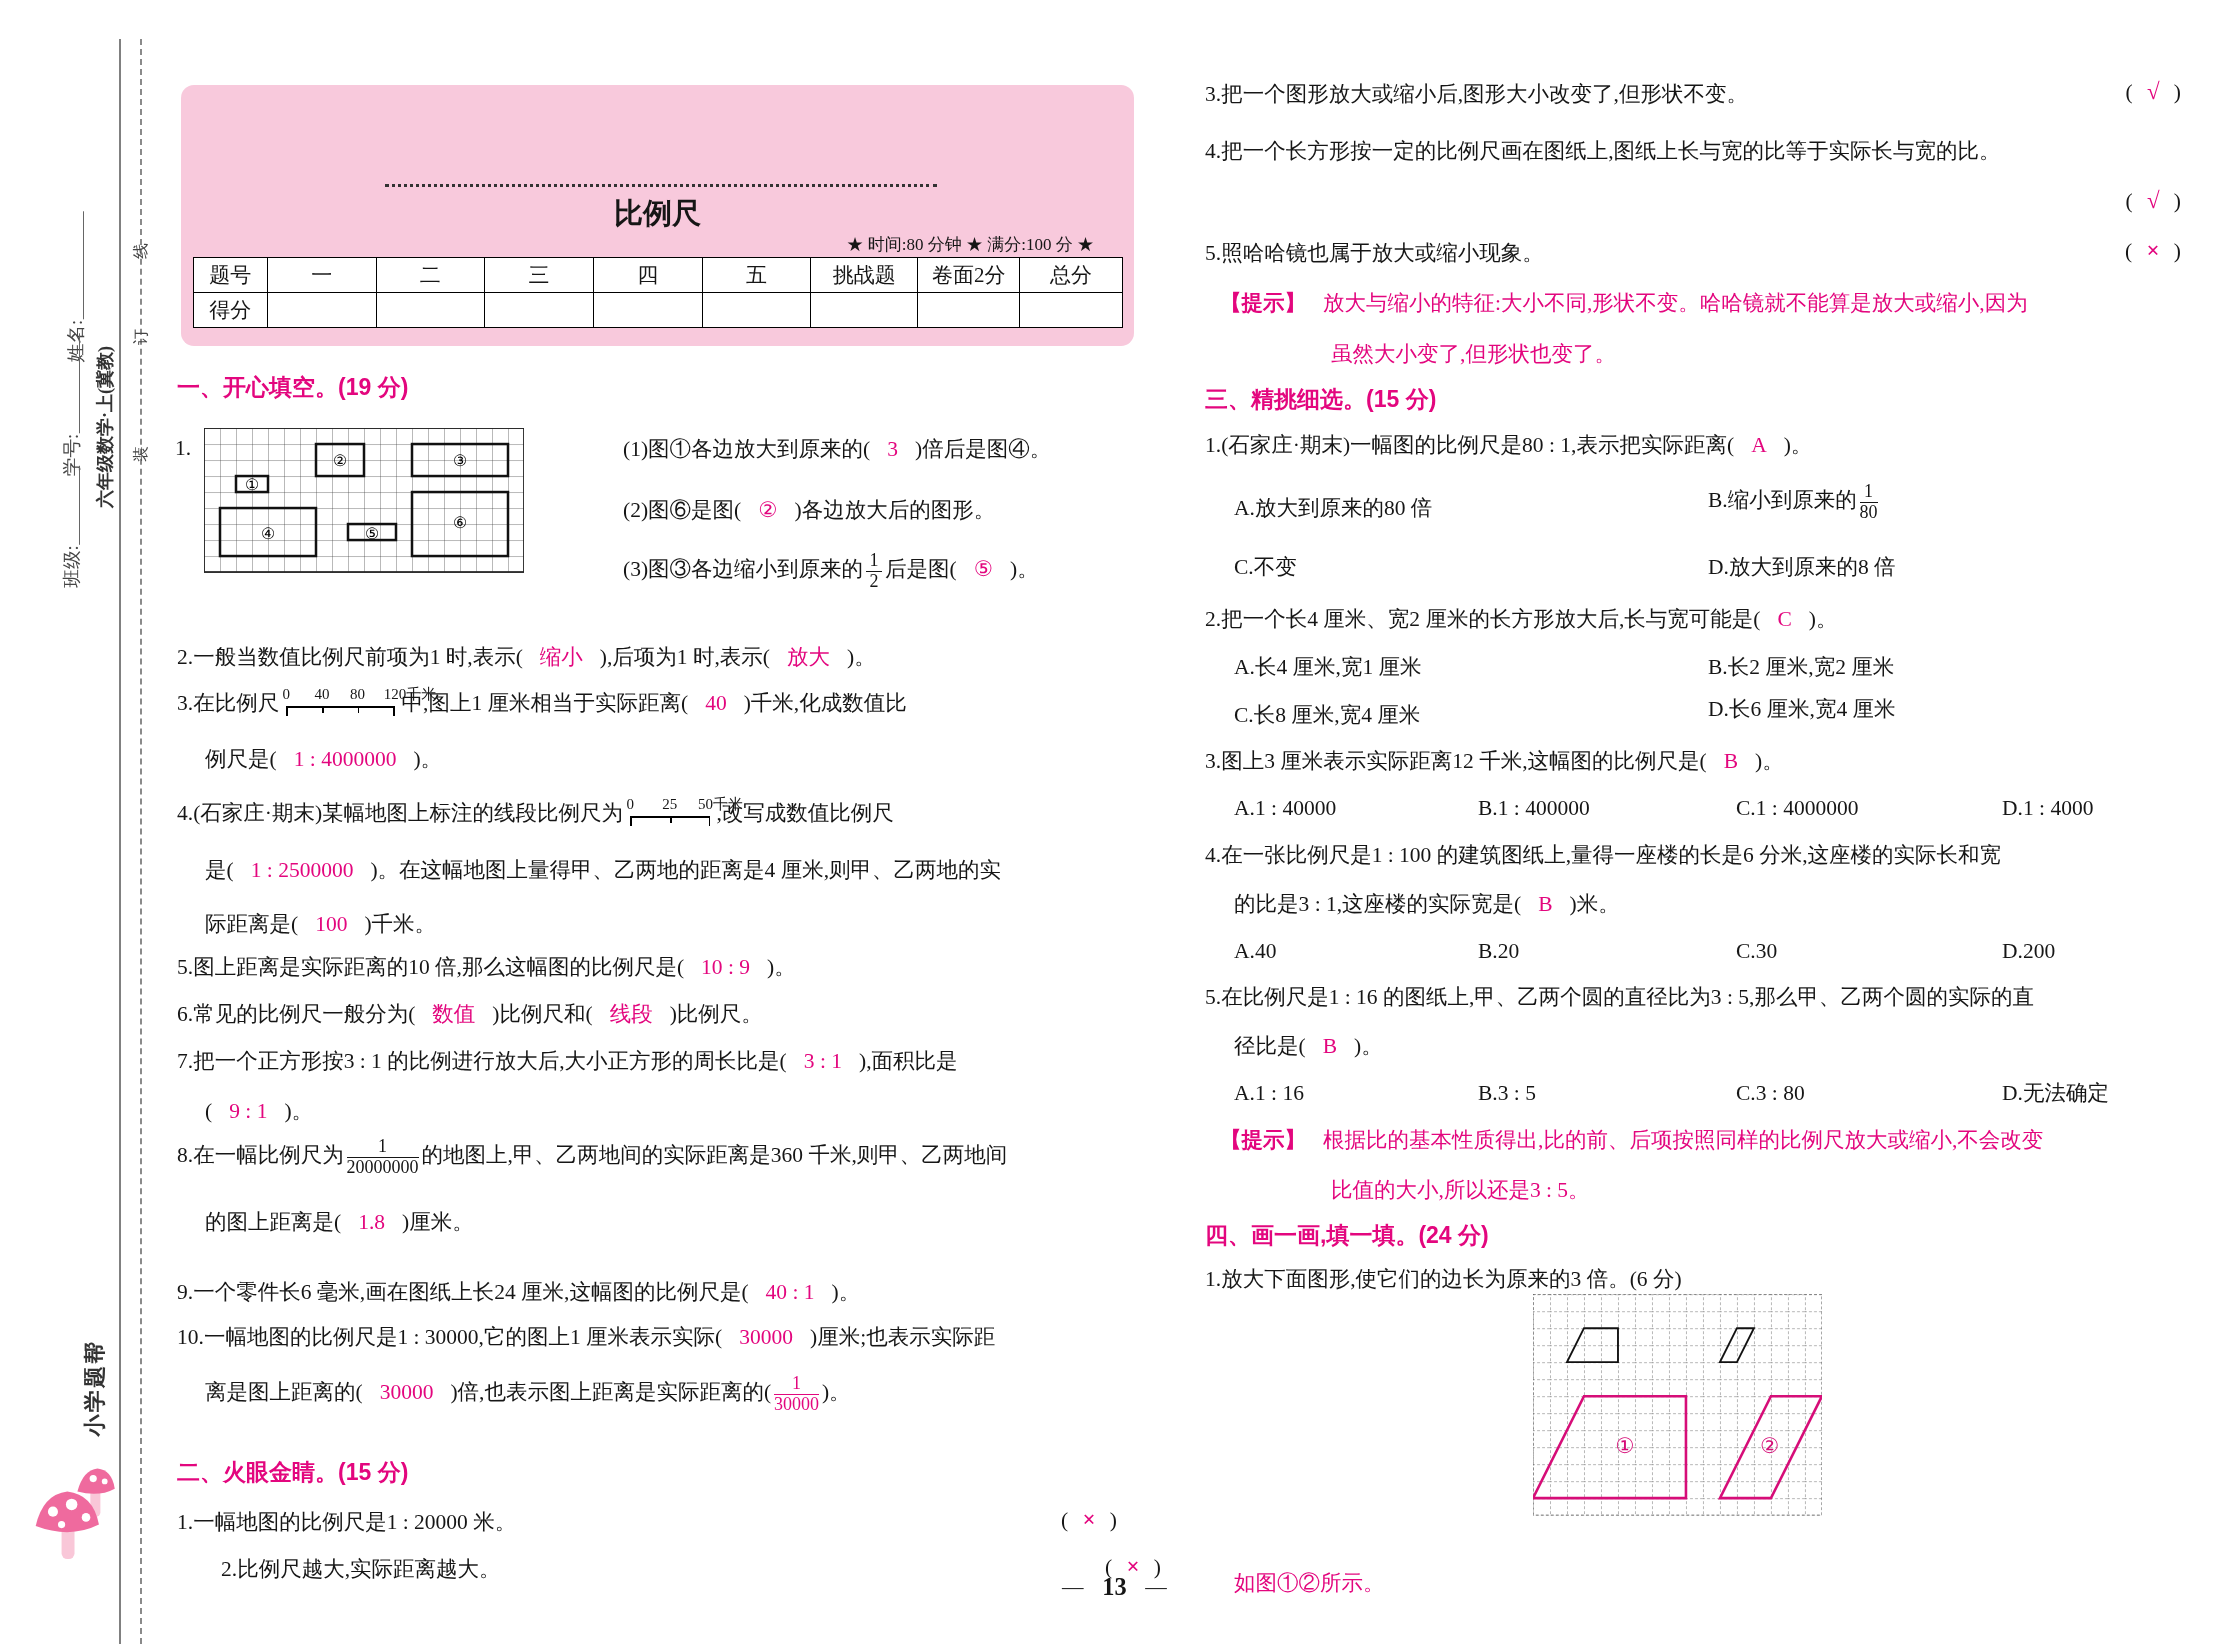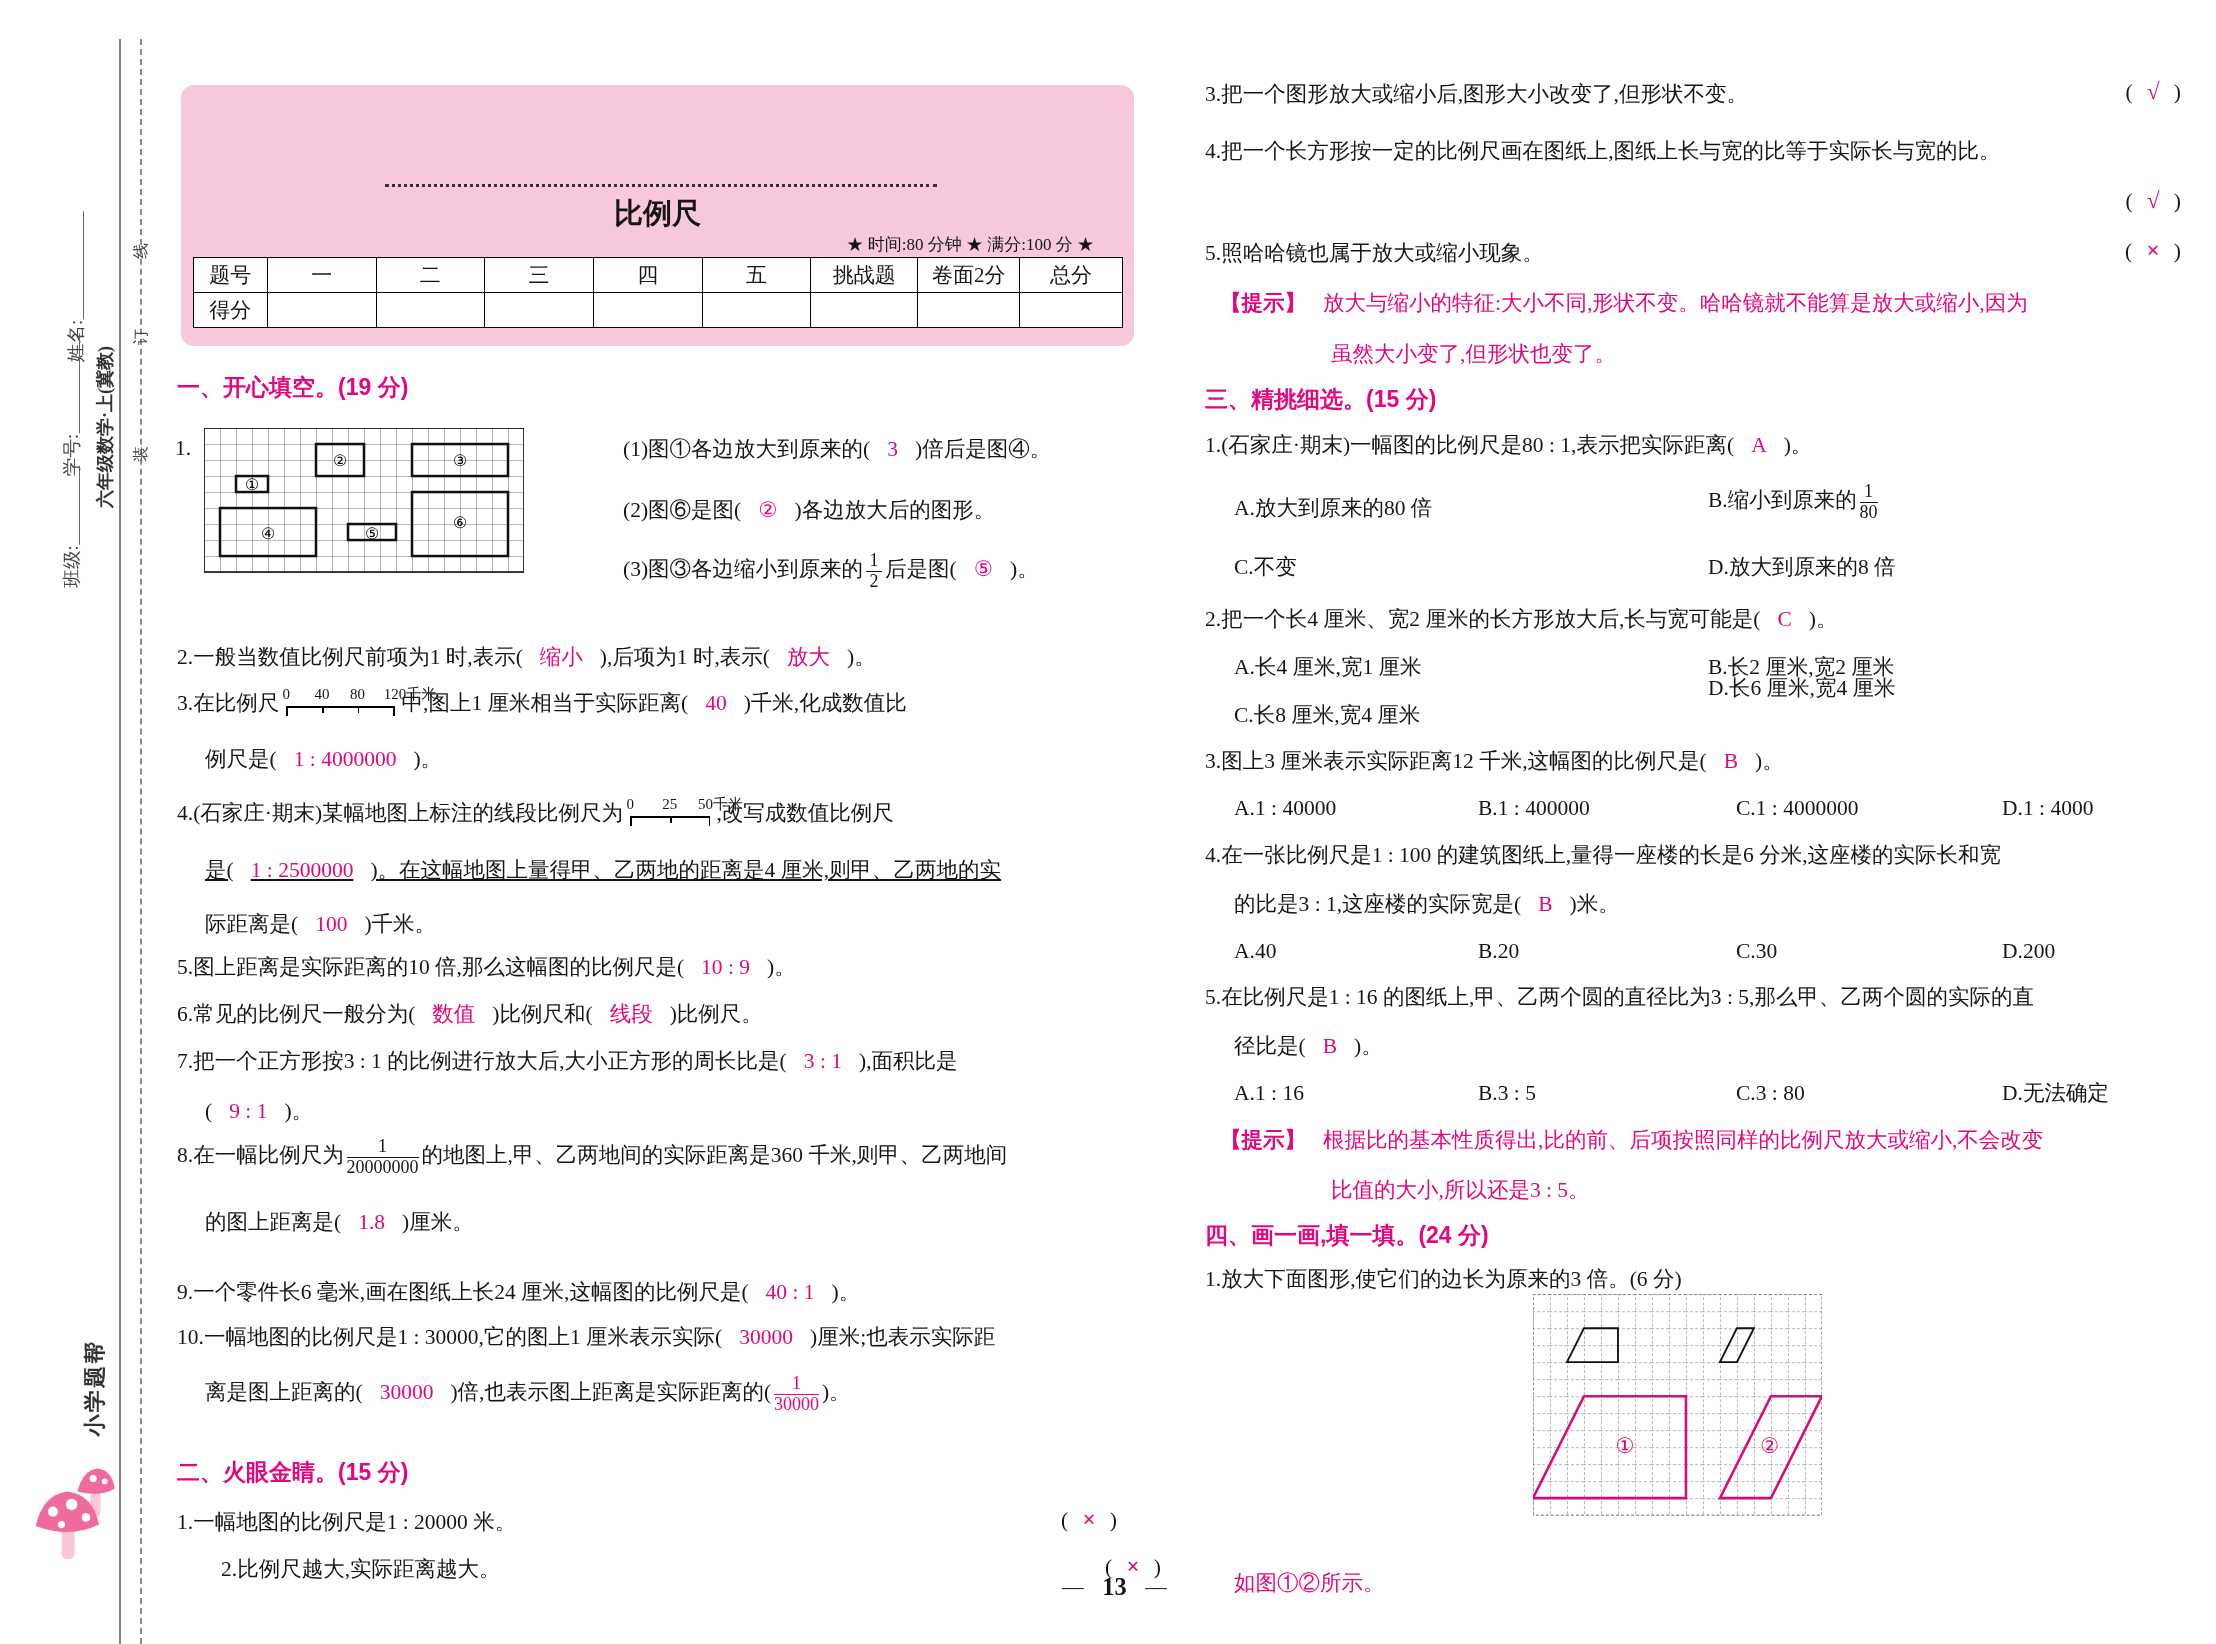--- a/index.html
+++ b/index.html
@@ -151,21 +151,21 @@
   <div class="abs ln" style="left:623px;top:436px;"><span>(1)图①各边放大到原来的(</span><span class="ans">3</span><span>)倍后是图④。</span></div>
   <div class="abs ln" style="left:623px;top:497px;"><span>(2)图⑥是图(</span><span class="ans">②</span><span>)各边放大后的图形。</span></div>
   <div class="abs ln" style="left:623px;top:551px;"><span>(3)图③各边缩小到原来的</span><span class="frac"><span class="fn">1</span><span class="fd">2</span></span><span>后是图(</span><span class="ans">⑤</span><span>)。</span></div>
 
   <div class="abs ln" style="left:177px;top:644px;"><span>2.一般当数值比例尺前项为1 时,表示(</span><span class="ans">缩小</span><span>),后项为1 时,表示(</span><span class="ans">放大</span><span>)。</span></div>
 
   <div class="abs ln" style="left:177px;top:690px;"><span>3.在比例尺</span><span class="sbar" style="width:108px;"><span class="lab" style="left:0;">0</span><span class="lab" style="left:33%;">40</span><span class="lab" style="left:66%;">80</span><span class="lab" style="left:100%;transform:translateX(-20%);">120千米</span><span class="bar"></span><span class="tick" style="left:0;height:10px;"></span><span class="tick" style="left:33%;height:6.5px;"></span><span class="tick" style="left:66%;height:6.5px;"></span><span class="tick" style="left:99%;height:10px;"></span></span><span>中,图上1 厘米相当于实际距离(</span><span class="ans">40</span><span>)千米,化成数值比</span></div>
   <div class="abs ln" style="left:205px;top:746px;"><span>例尺是(</span><span class="ans">1 : 4000000</span><span>)。</span></div>
 
   <div class="abs ln" style="left:177px;top:800px;"><span>4.(石家庄·期末)某幅地图上标注的线段比例尺为</span><span class="sbar" style="width:79px;"><span class="lab" style="left:0;">0</span><span class="lab" style="left:50%;">25</span><span class="lab" style="left:100%;transform:translateX(-25%);">50千米</span><span class="bar"></span><span class="tick" style="left:0;height:10px;"></span><span class="tick" style="left:50%;height:6.5px;"></span><span class="tick" style="left:99%;height:10px;"></span></span><span>,改写成数值比例尺</span></div>
-  <div class="abs ln" style="left:205px;top:857px;text-decoration:underline;"><span>是(</span><span class="ans">1 : 2500000</span><span>)。在这幅地图上量得甲、乙两地的距离是4 厘米,则甲、乙两地的实</span></div>
+  <div class="abs ln" style="left:205px;top:857px;"><span>是(</span><span class="ans">1 : 2500000</span><span>)。在这幅地图上量得甲、乙两地的距离是4 厘米,则甲、乙两地的实</span></div>
   <div class="abs ln" style="left:205px;top:911px;"><span>际距离是(</span><span class="ans">100</span><span>)千米。</span></div>
 
   <div class="abs ln" style="left:177px;top:954px;"><span>5.图上距离是实际距离的10 倍,那么这幅图的比例尺是(</span><span class="ans">10 : 9</span><span>)。</span></div>
 
   <div class="abs ln" style="left:177px;top:1001px;"><span>6.常见的比例尺一般分为(</span><span class="ans">数值</span><span>)比例尺和(</span><span class="ans">线段</span><span>)比例尺。</span></div>
 
   <div class="abs ln" style="left:177px;top:1048px;"><span>7.把一个正方形按3 : 1 的比例进行放大后,大小正方形的周长比是(</span><span class="ans">3 : 1</span><span>),面积比是</span></div>
   <div class="abs ln" style="left:205px;top:1098px;"><span>(</span><span class="ans">9 : 1</span><span>)。</span></div>
 
   <div class="abs ln" style="left:177px;top:1137px;"><span>8.在一幅比例尺为</span><span class="frac"><span class="fn">1</span><span class="fd">20000000</span></span><span>的地图上,甲、乙两地间的实际距离是360 千米,则甲、乙两地间</span></div>
@@ -208,21 +208,21 @@
   <div class="abs ln" style="left:1205px;top:432px;"><span>1.(石家庄·期末)一幅图的比例尺是80 : 1,表示把实际距离(</span><span class="ans">A</span><span>)。</span></div>
   <div class="abs ln" style="left:1234px;top:495px;">A.放大到原来的80 倍</div>
   <div class="abs ln" style="left:1708px;top:482px;"><span>B.缩小到原来的</span><span class="frac"><span class="fn">1</span><span class="fd">80</span></span></div>
   <div class="abs ln" style="left:1234px;top:554px;">C.不变</div>
   <div class="abs ln" style="left:1708px;top:554px;">D.放大到原来的8 倍</div>
 
   <div class="abs ln" style="left:1205px;top:606px;"><span>2.把一个长4 厘米、宽2 厘米的长方形放大后,长与宽可能是(</span><span class="ans">C</span><span>)。</span></div>
   <div class="abs ln" style="left:1234px;top:654px;">A.长4 厘米,宽1 厘米</div>
   <div class="abs ln" style="left:1708px;top:654px;">B.长2 厘米,宽2 厘米</div>
   <div class="abs ln" style="left:1234px;top:702px;">C.长8 厘米,宽4 厘米</div>
-  <div class="abs ln" style="left:1708px;top:675px;text-align:right;">D.长6 厘米,宽4 厘米</div>
+  <div class="abs ln" style="left:1708px;top:696px;text-align:right;">D.长6 厘米,宽4 厘米</div>
 
   <div class="abs ln" style="left:1205px;top:748px;"><span>3.图上3 厘米表示实际距离12 千米,这幅图的比例尺是(</span><span class="ans">B</span><span>)。</span></div>
   <div class="abs ln" style="left:1234px;top:795px;">A.1 : 40000</div>
   <div class="abs ln" style="left:1478px;top:795px;">B.1 : 400000</div>
   <div class="abs ln" style="left:1736px;top:795px;">C.1 : 4000000</div>
   <div class="abs ln" style="left:2002px;top:795px;">D.1 : 4000</div>
 
   <div class="abs ln" style="left:1205px;top:842px;">4.在一张比例尺是1 : 100 的建筑图纸上,量得一座楼的长是6 分米,这座楼的实际长和宽</div>
   <div class="abs ln" style="left:1234px;top:891px;"><span>的比是3 : 1,这座楼的实际宽是(</span><span class="ans">B</span><span>)米。</span></div>
   <div class="abs ln" style="left:1234px;top:938px;">A.40</div>

